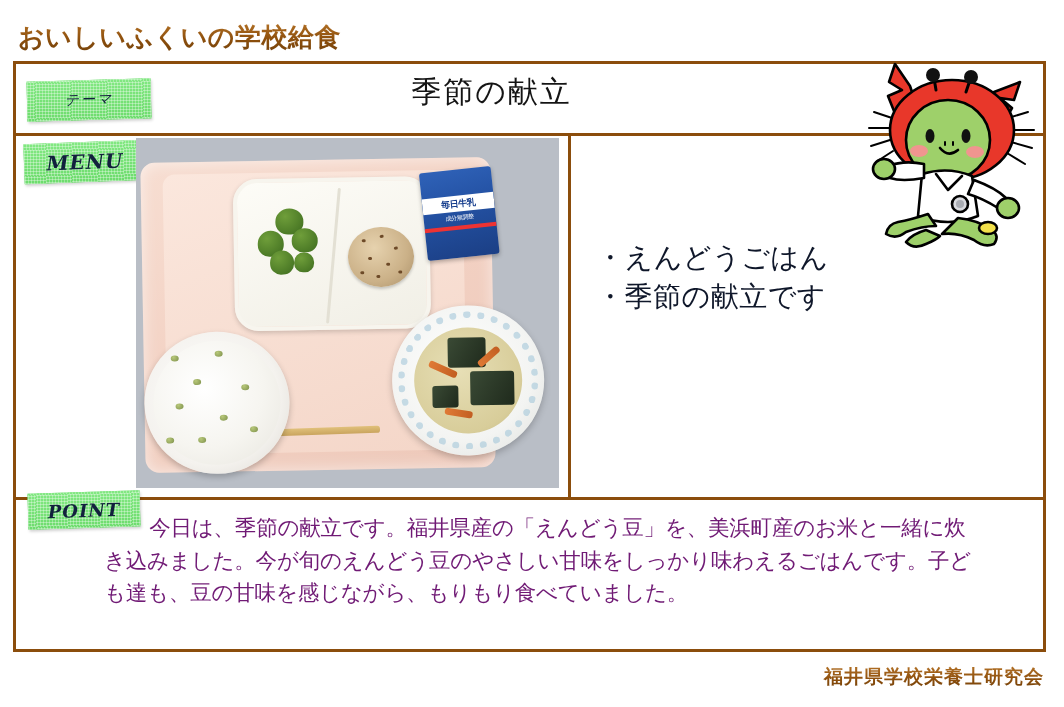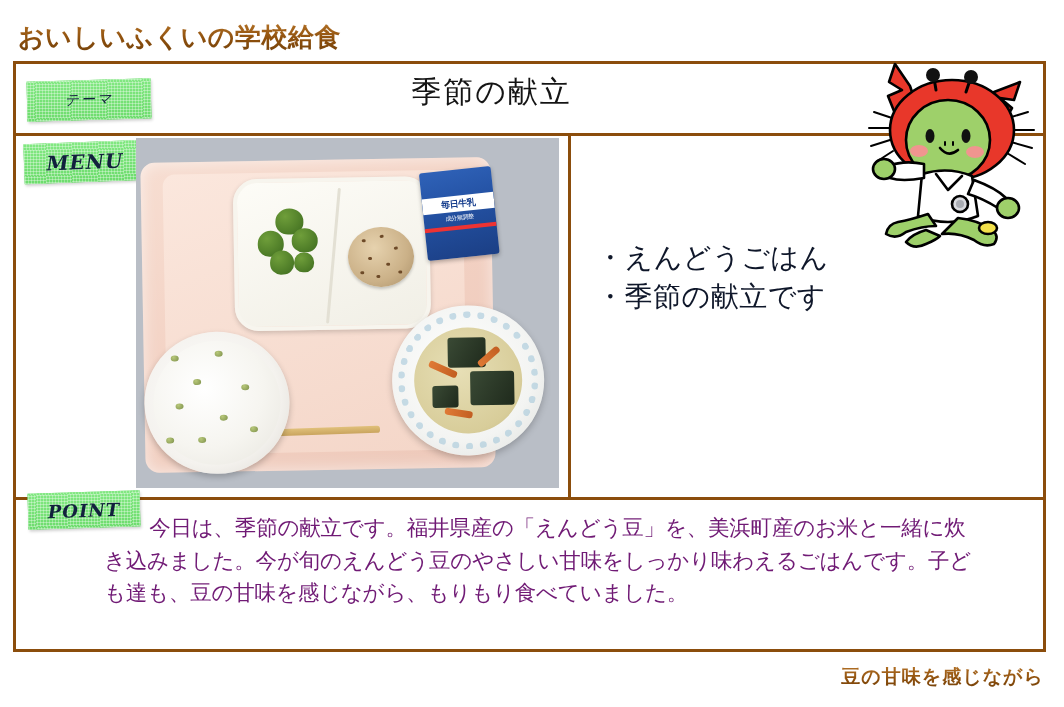--- a/index.html
+++ b/index.html
@@ -365,15 +365,15 @@
 
         <path d="M96 162 q20 2 34 12 q8 6 2 14 q-10 4 -20 -4 q-16 -8 -32 -6 Z" fill="#9ed06a"></path>
 
         <path d="M64 174 q-14 4 -20 12 q8 8 20 2 q10 -4 14 -8 Z" fill="#9ed06a"></path>
 
         <ellipse cx="126" cy="172" rx="9" ry="6" fill="#f2e14a"></ellipse>
       </g>
     </svg>
   </div>
 
-  <div id="footer">豆の甘味を感じながら</div>
+  <div id="footer">福井県学校栄養士研究会</div>
 
 </div>
 
 </body></html>

